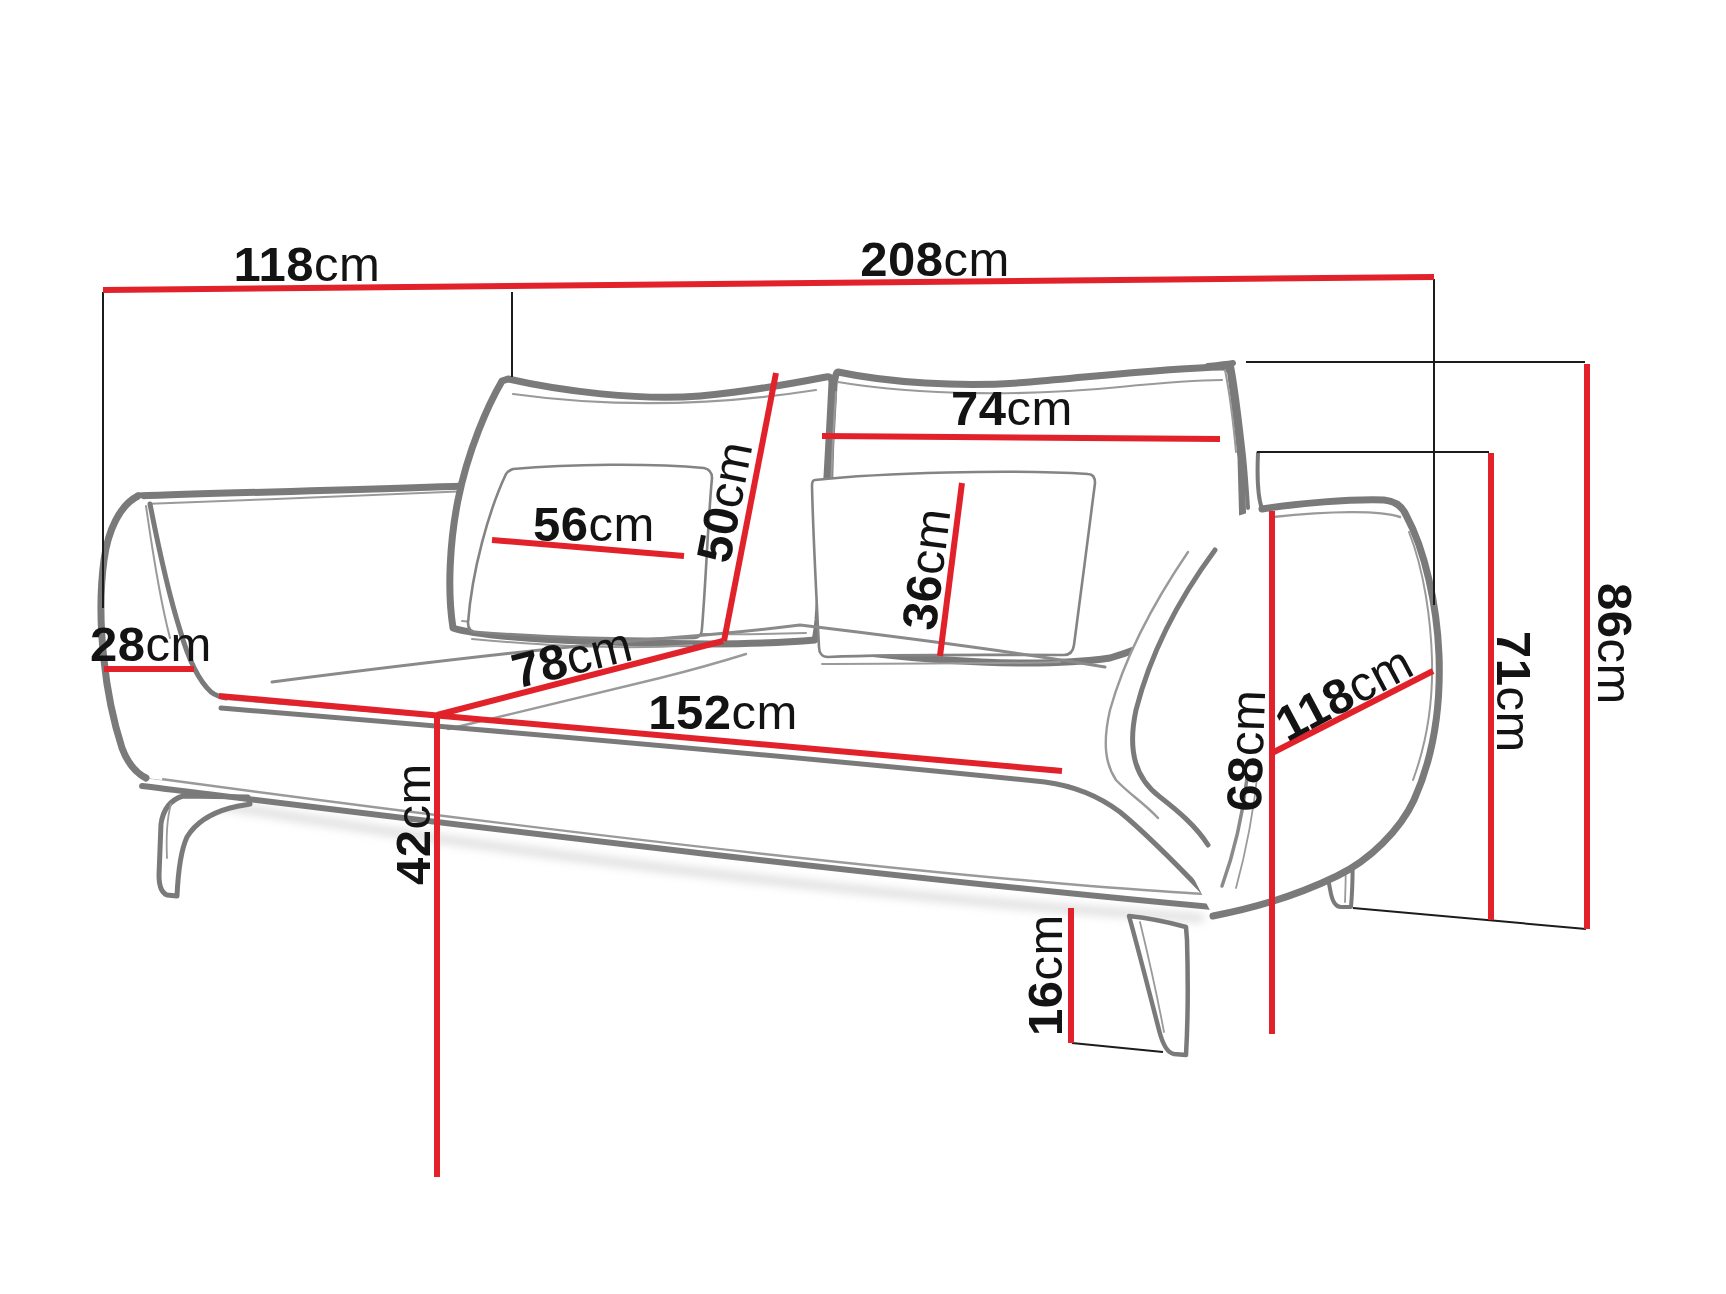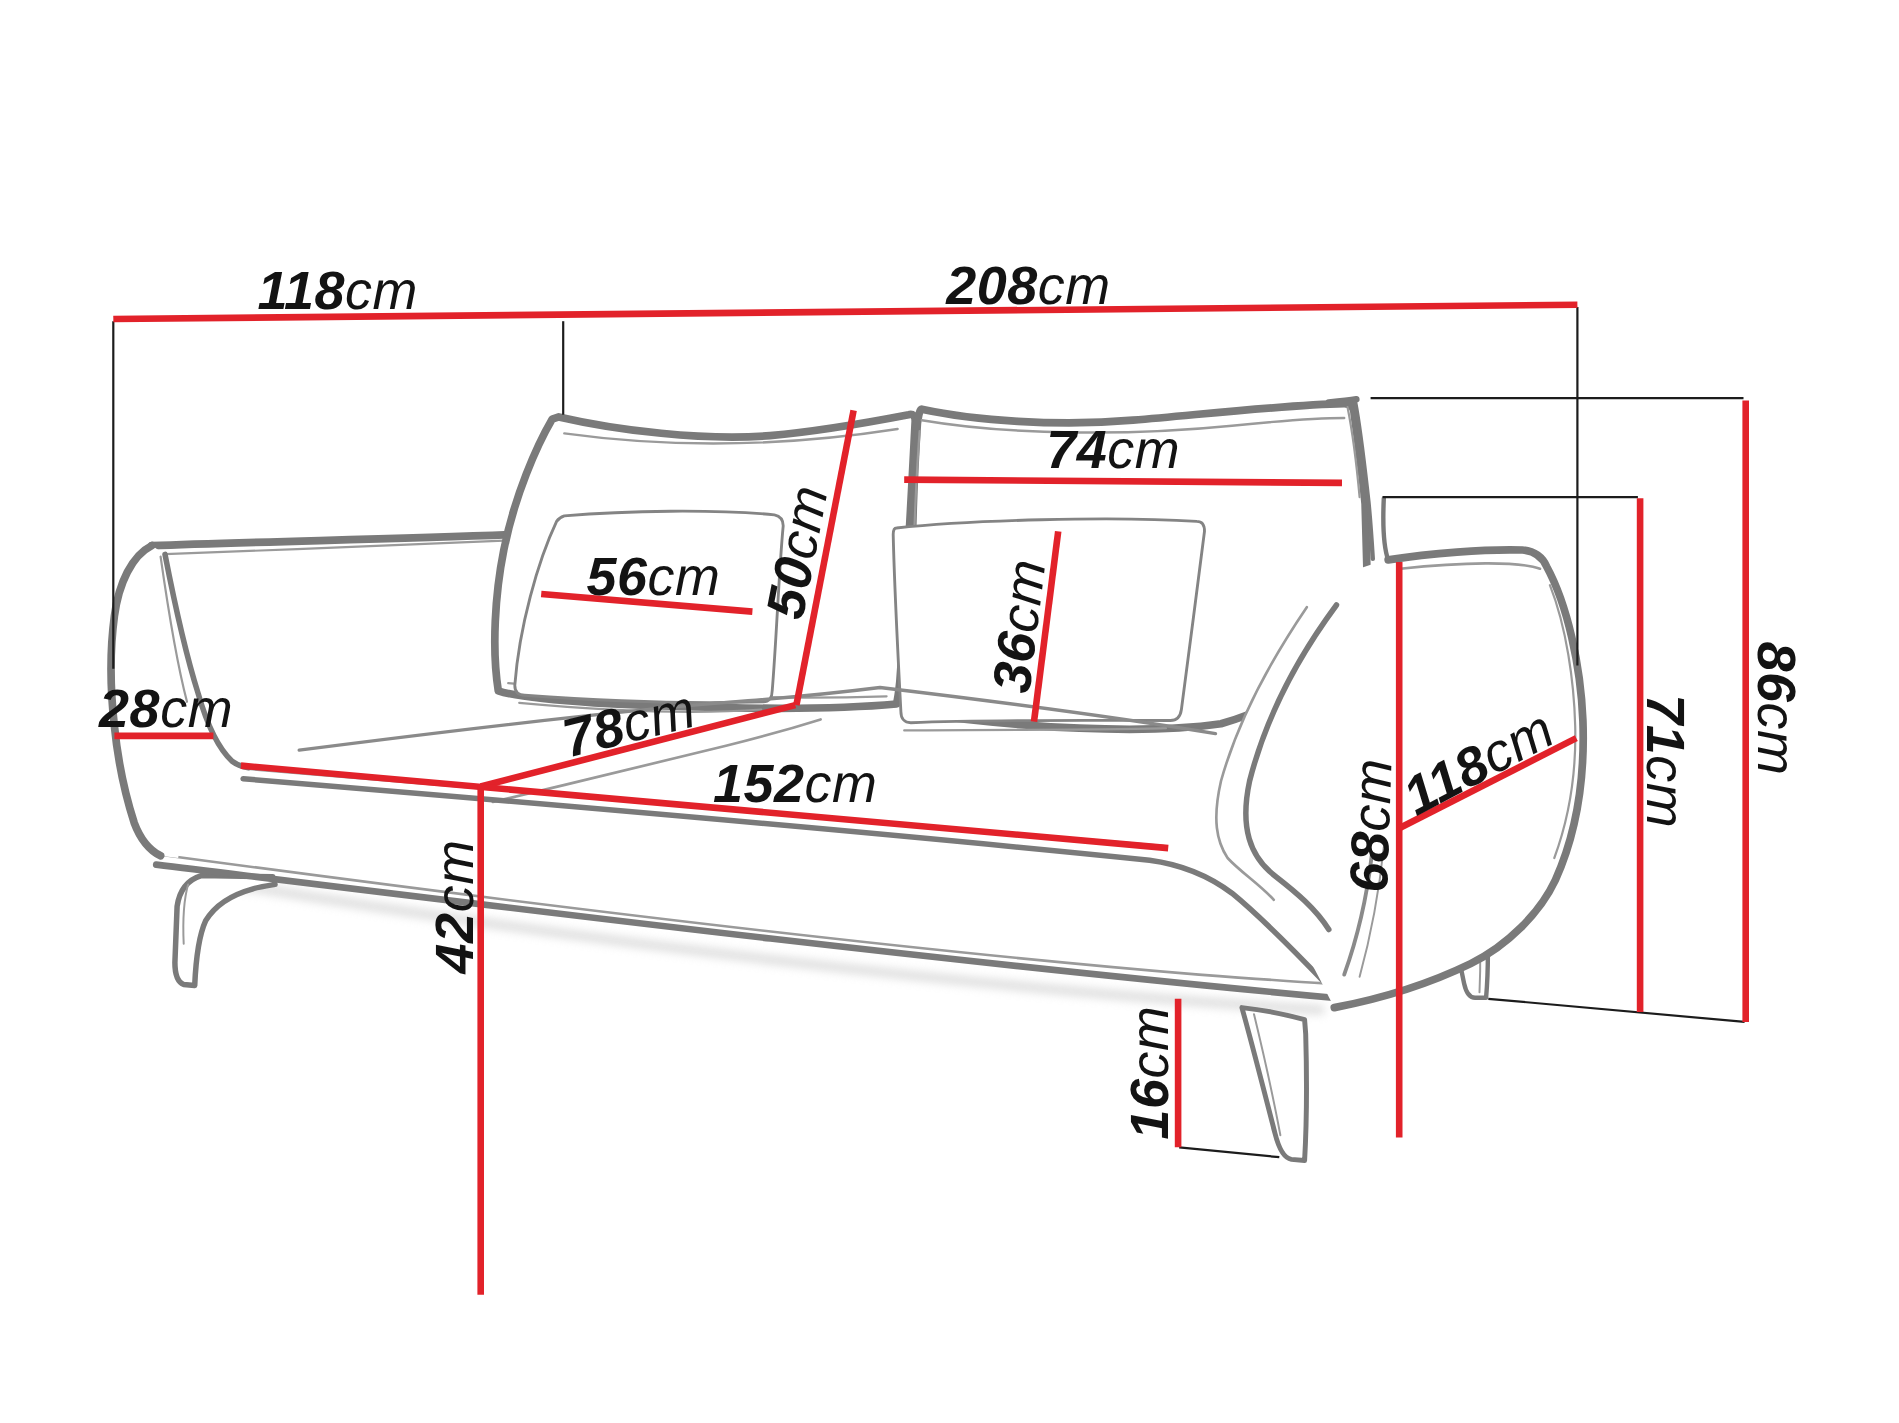--- a/index.html
+++ b/index.html
@@ -1,16 +1,16 @@
 <!DOCTYPE html>
 <html><head>
 <meta charset="utf-8">
 <style>
 html,body{margin:0;padding:0;background:#ffffff;}
-#wrap{position:relative;width:1726px;height:1294px;background:#ffffff;overflow:hidden;font-style:italic;}
+#wrap{position:relative;width:1726px;height:1294px;background:#ffffff;overflow:hidden;}
 svg{display:block;}
 text{font-family:"Liberation Sans", sans-serif;fill:#131313;}
 .num{font-weight:bold;font-size:49px;letter-spacing:0.5px;}
 .cm{font-weight:normal;font-size:49px;letter-spacing:0.5px;}
 </style>
 </head>
 <body>
 <div id="wrap">
 <svg width="1726" height="1294" viewBox="0 0 1726 1294">
 <defs>

